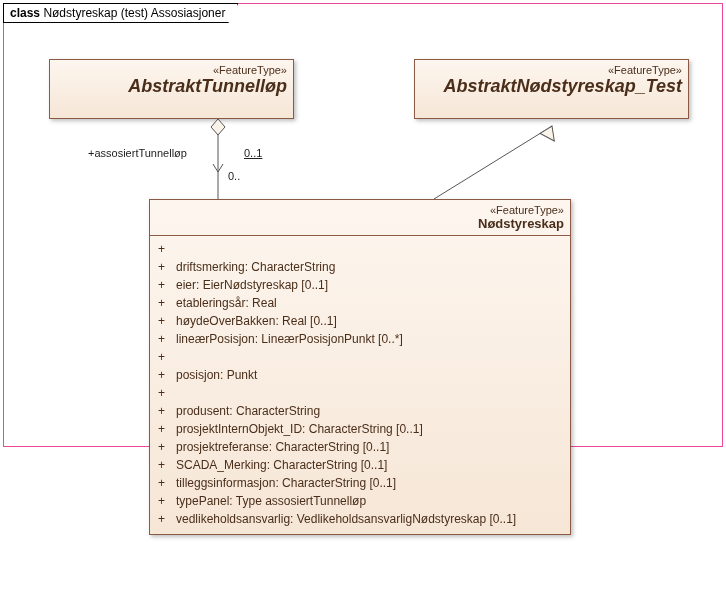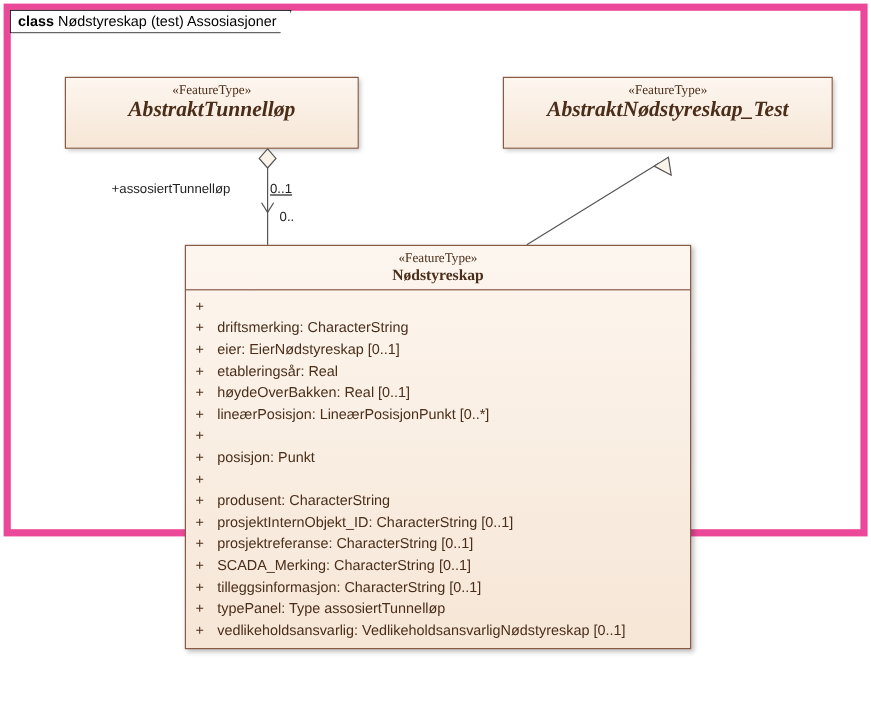--- a/index.html
+++ b/index.html
@@ -8,45 +8,44 @@
     font-size: 12px;
     background: #fff;
     width: 726px;
     height: 596px;
     position: relative;
   }
   .outer-frame {
     position: absolute;
     top: 3px; left: 3px;
     width: 720px; height: 444px;
-    border: 6px solid #ec4899;
+    border: 1px solid #ec4899;
     background: #fff;
   }
   .frame-tab {
     position: absolute;
     top: -1px; left: -1px;
     padding: 2px 12px 2px 6px;
     border: 1px solid #000;
     border-bottom: 1px solid #000;
     background: #fff;
     font-size: 12px;
     clip-path: polygon(0 0, 100% 0, calc(100% - 10px) 100%, 0 100%);
   }
   .frame-tab .kw { font-weight: bold; }
   .class-box {
     position: absolute;
     border: 1px solid #8a5a44;
     background: linear-gradient(#fdf6ef, #f6e6d6);
     box-shadow: 2px 2px 4px rgba(0,0,0,0.25);
   }
   .class-head {
-    text-align: center;
+    text-align: right;
     padding: 4px 6px;
     color: #4a2e1a;
-    font-family: Liberation Serif, serif;
   }
   .stereo { font-size: 11px; }
   .cname { font-weight: bold; font-style: italic; font-size: 18px; }
   .cname-up { font-weight: bold; font-size: 13px; }
   .divider { border-top: 1px solid #8a5a44; }
   .attrs {
     padding: 4px 8px 6px 8px;
     color: #4a2e1a;
   }
   .attr-row {
@@ -156,21 +155,21 @@
           <span>typePanel: Type assosiertTunnelløp</span>
         </div>
         <div class="attr-row">
           <span class="vis">+</span>
           <span>vedlikeholdsansvarlig: VedlikeholdsansvarligNødstyreskap [0..1]</span>
         </div>
       </div>
   </div>
 
   <div class="conn-label" style="left:84px; top:143px;">+assosiertTunnelløp</div>
-  <div class="conn-label" style="left:216px; top:143px;text-decoration:underline;">0..1</div>
+  <div class="conn-label" style="left:240px; top:143px;text-decoration:underline;">0..1</div>
   <div class="conn-label" style="left:224px; top:166px;">0..</div>
 
   <svg class="connectors">
 
     <line x1="214" y1="195" x2="214" y2="130" stroke="#555" stroke-width="1"></line>
 
     <polygon points="214,115 221,123 214,131 207,123" fill="#faf3ea" stroke="#555" stroke-width="1"></polygon>
 
     <line x1="214" y1="168" x2="209" y2="160" stroke="#555" stroke-width="1"></line>
     <line x1="214" y1="168" x2="219" y2="160" stroke="#555" stroke-width="1"></line>

